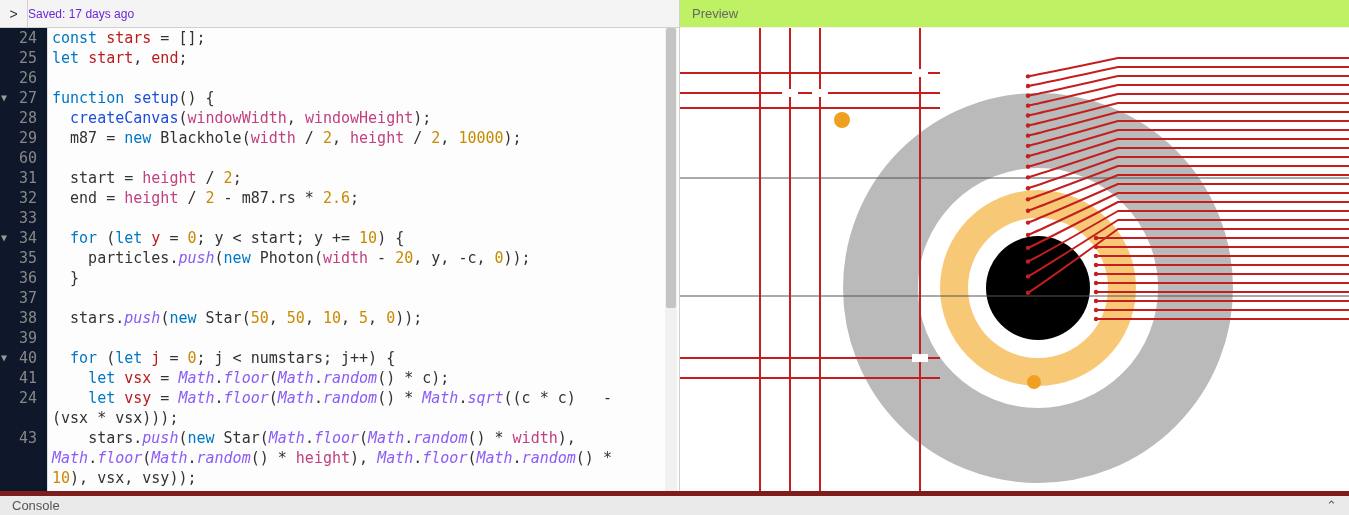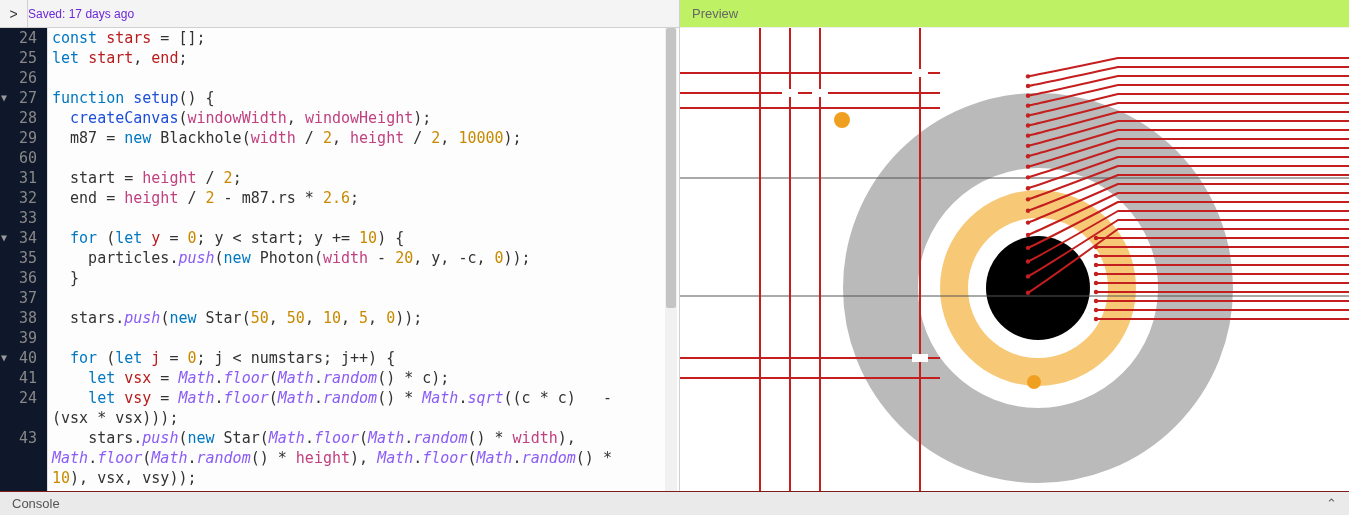--- a/index.html
+++ b/index.html
@@ -128,21 +128,21 @@
     position: relative;
     overflow: hidden;
   }
   .preview-canvas svg {
     position: absolute;
     top: 0; left: 0;
   }
   .console {
     height: 24px;
     background: #eaeaea;
-    border-top: 1px solid #7f1d1d;
+    border-top: 5px solid #7f1d1d;
     display: flex;
     align-items: center;
     font-size: 13px;
     color: #555;
     padding: 0 12px;
   }
   .console-toggle {
     margin-left: auto;
     font-size: 13px;
     color: #666;

